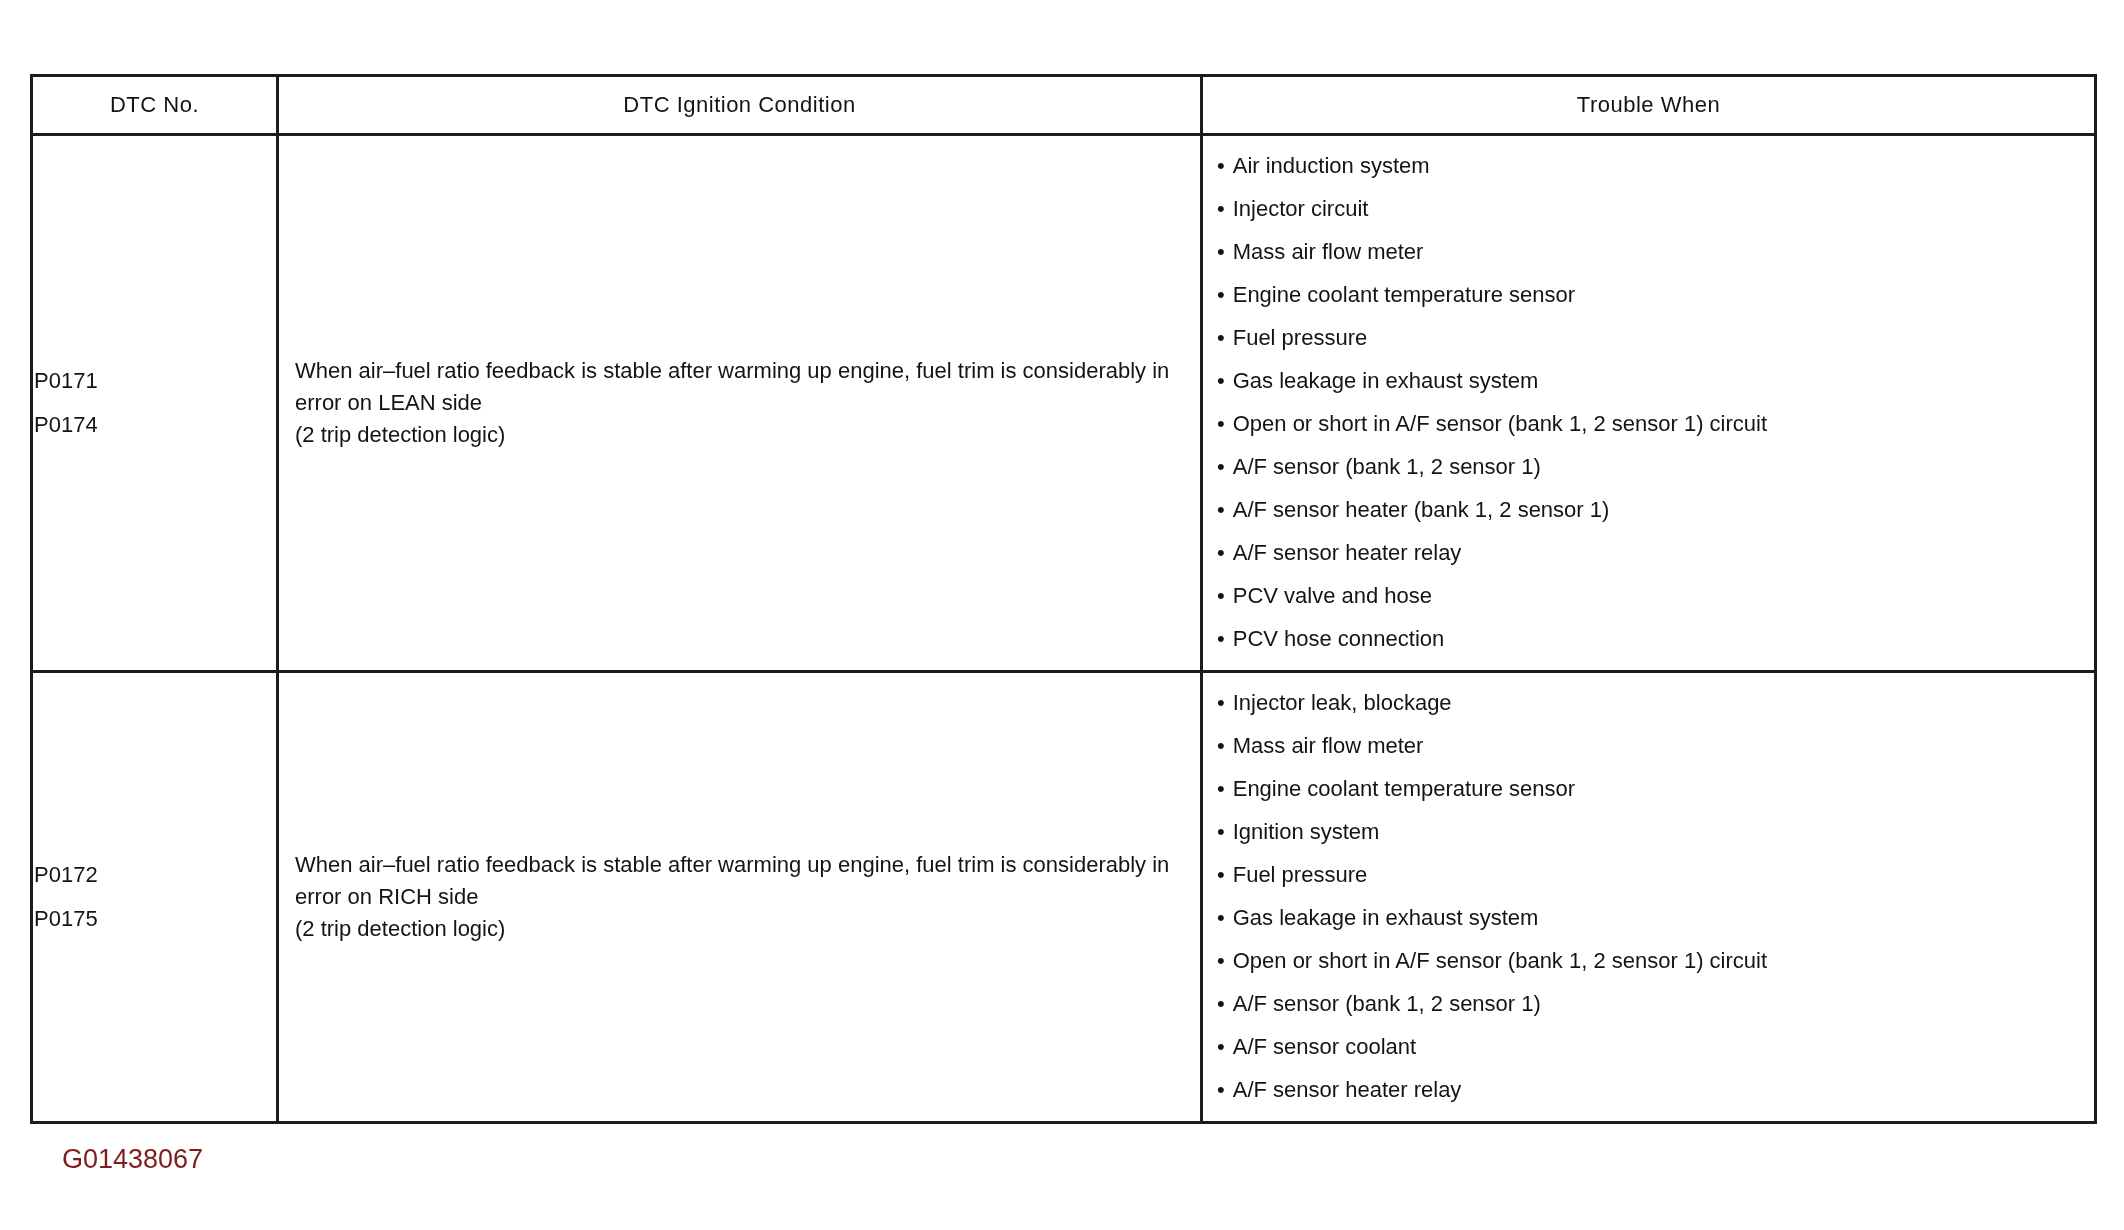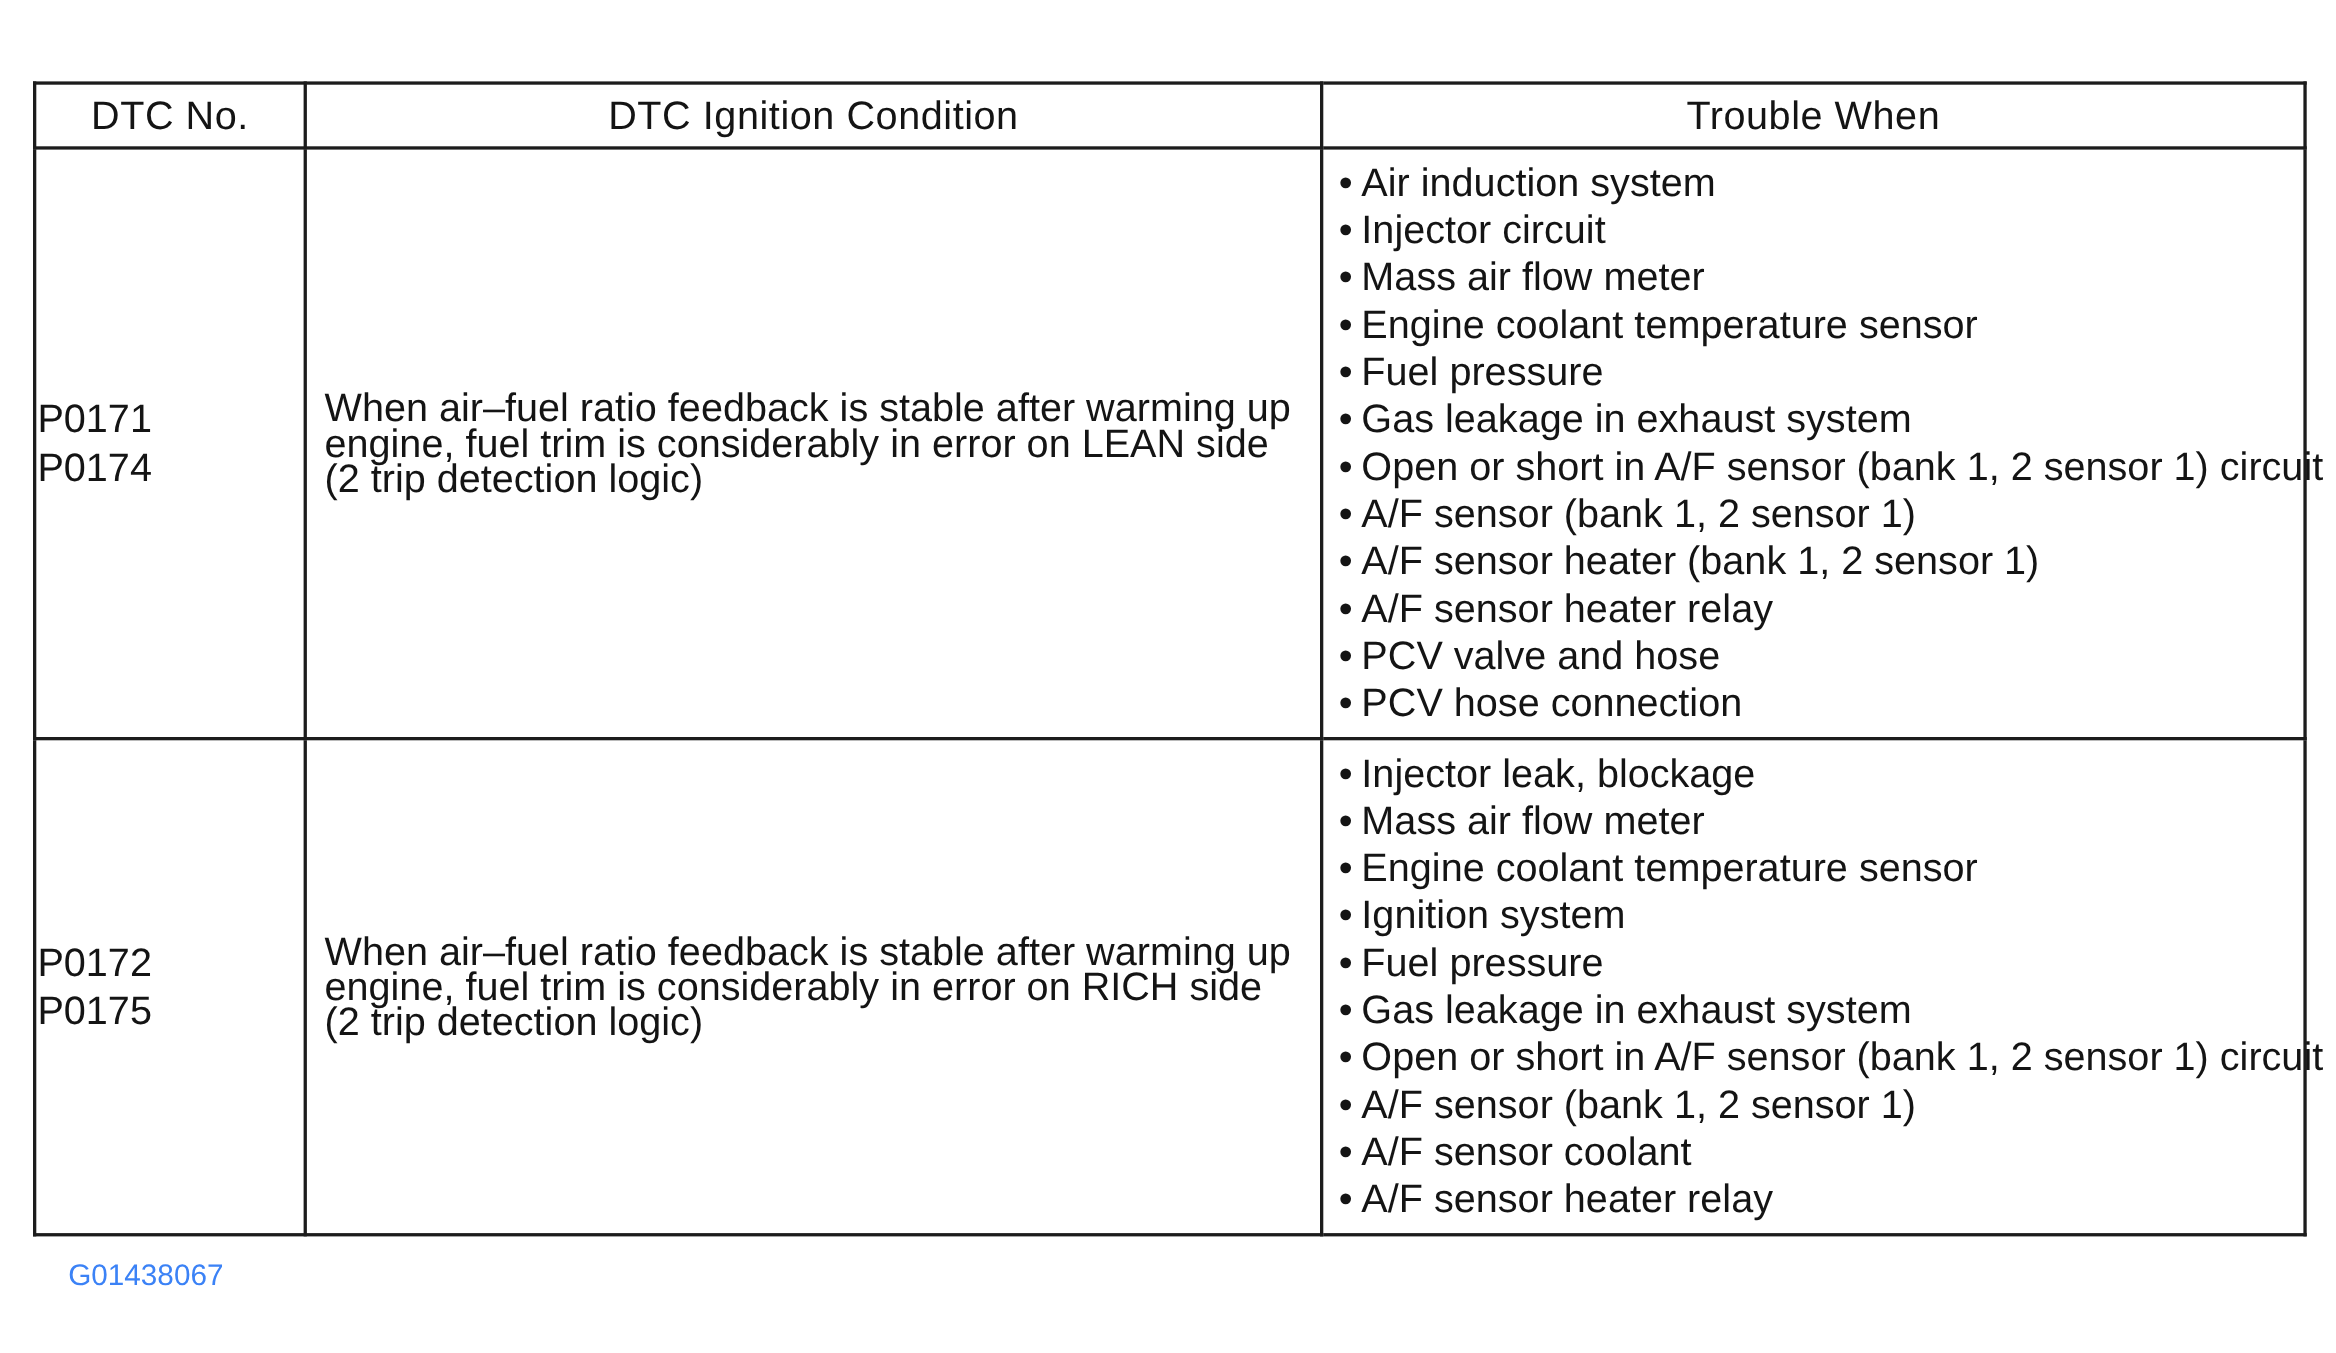--- a/index.html
+++ b/index.html
@@ -20,21 +20,21 @@
     padding: 74px 30px 0 30px;
   }
   table.dtc-table {
     border-collapse: collapse;
     table-layout: fixed;
     width: 2064px;
   }
   table.dtc-table th,
   table.dtc-table td {
     border: 3px solid #1c1c1c;
-    font-size: 36px;
+    font-size: 22px;
     vertical-align: middle;
   }
   table.dtc-table th {
     font-weight: normal;
     text-align: center;
     height: 52px;
     padding: 2px 6px;
     letter-spacing: 0.5px;
   }
   col.c-dtc   { width: 246px; }
@@ -66,21 +66,21 @@
     line-height: 43px;
     white-space: nowrap;
   }
   ul.area-list li::before {
     content: "\2022";
     margin-right: 8px;
   }
   .figure-id {
     margin: 20px 0 0 32px;
     font-size: 27px;
-    color: #3b82f6;
+    color: #7f1d1d;
   }
 </style>
 </head>
 <body>
 
 <div class="page">
 
   <table class="dtc-table">
     <colgroup>
       <col class="c-dtc">

